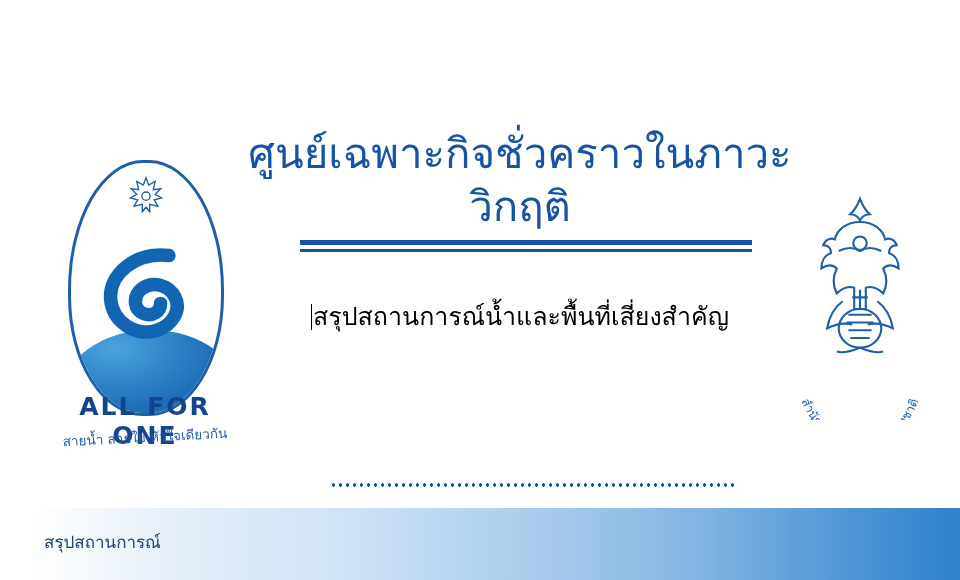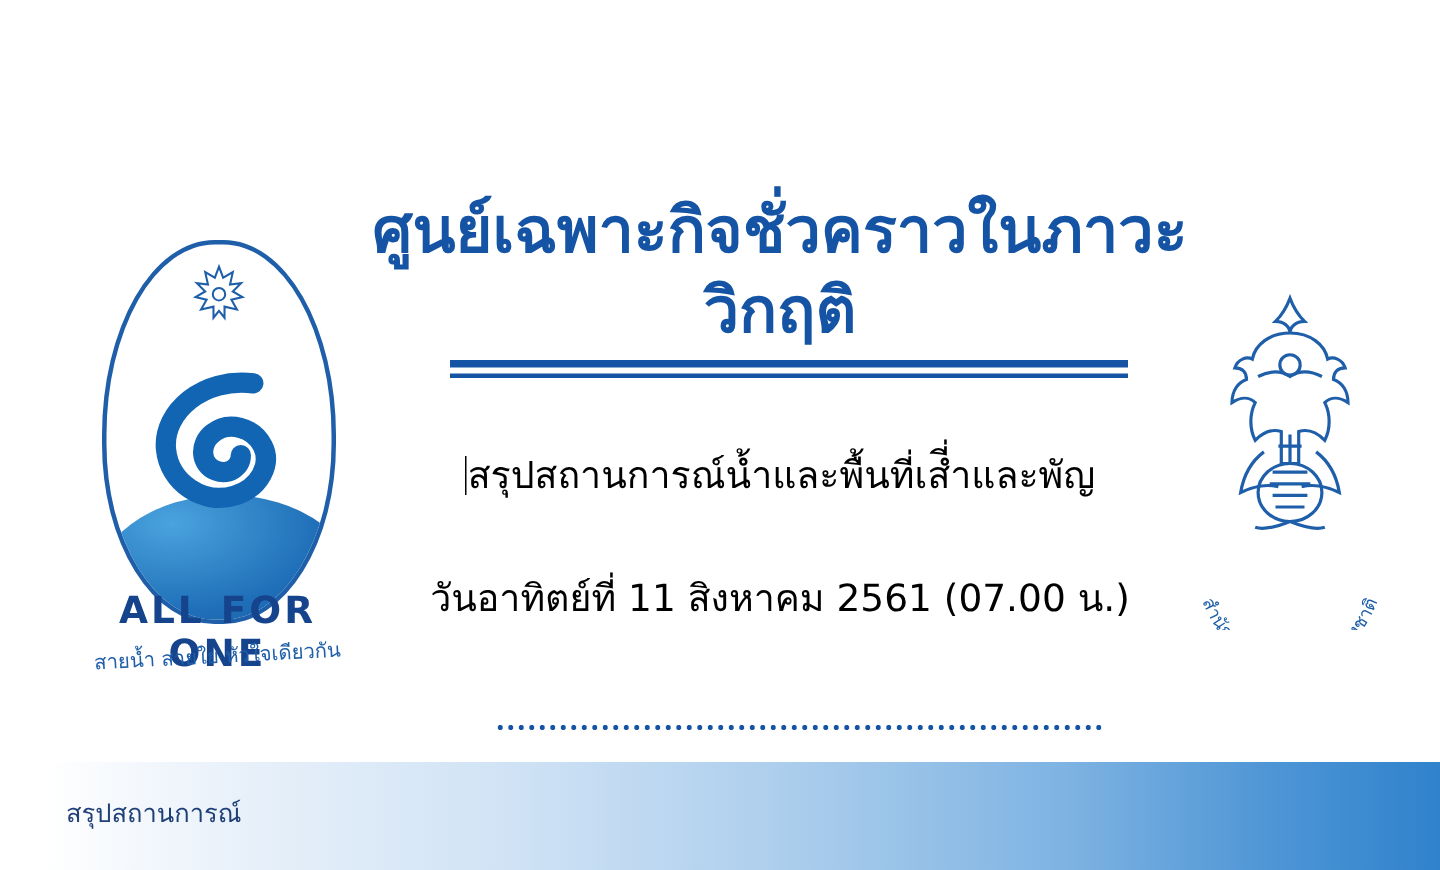--- a/index.html
+++ b/index.html
@@ -120,21 +120,21 @@
   }
 
   
   .title-main {
     position: absolute;
     left: 230px;
     top: 128px;
     width: 580px;
     text-align: center;
     font-size: 42px;
-    font-weight: bold;
+    font-weight: normal;
     color: #1554a5;
     line-height: 1.25;
     letter-spacing: 0px;
   }
   .rule-group {
     position: absolute;
     left: 300px;
     top: 240px;
     width: 452px;
   }
@@ -246,22 +246,21 @@
     </svg>
   </div>
 
   <div class="title-main">ศูนย์เฉพาะกิจชั่วคราวในภาวะวิกฤติ</div>
 
   <div class="rule-group">
     <div class="rule-thick"></div>
     <div class="rule-thin"></div>
   </div>
 
-  <div class="subtitle-1"><span class="caret"></span><span>สรุปสถานการณ์น้ำและพื้นที่เสี่ำและพัญ</span></div>
-
-  <div class="subtitle-2">วันอาทิตย์ที่ 11 สิงหาคม 2561 (07.00 น.)</div>
+  <div class="subtitle-1"><span class="caret"></span><span>สรุปสถานการณ์น้ำและพื้นที่เสี่ยงสำคัญ</span></div>
+
 
   <div class="dotted-rule"></div>
 
   <div class="bottom-band"></div>
   <div class="bottom-band-label">สรุปสถานการณ์</div>
 
 </div>
 
 </body></html>

